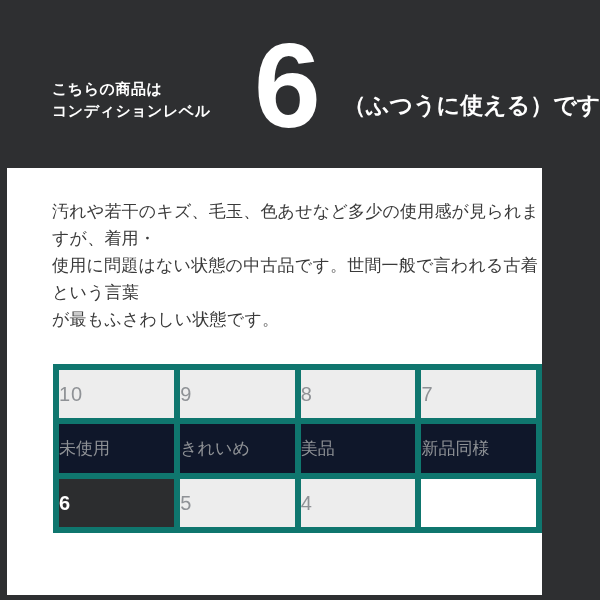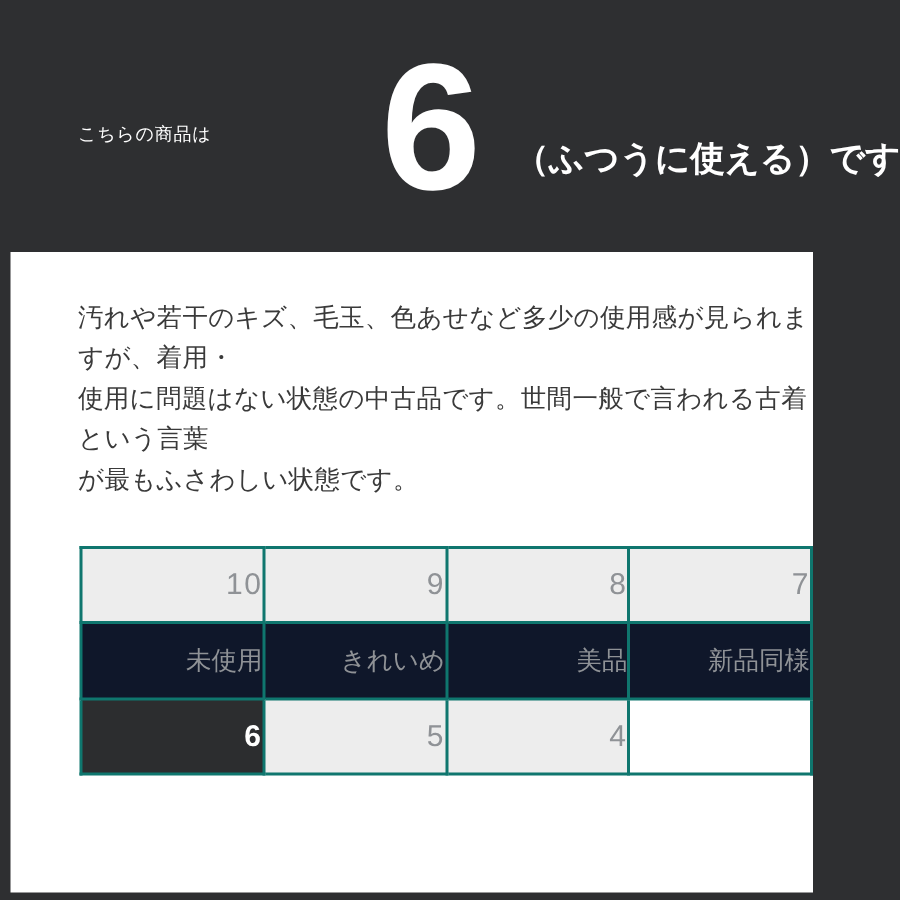--- a/index.html
+++ b/index.html
@@ -18,22 +18,22 @@
   .banner {
     position: absolute;
     left: 0; top: 0;
     width: 600px; height: 168px;
     background: #2e2f31;
   }
   .banner-intro {
     position: absolute;
     left: 52px; top: 78px;
     color: #ffffff;
-    font-size: 12px;
-    font-weight: normal;
+    font-size: 15px;
+    font-weight: bold;
     line-height: 22px;
     letter-spacing: 0.5px;
     white-space: nowrap;
   }
   .banner-level {
     position: absolute;
     left: 254px; top: 40px;
     height: 90px;
     display: flex;
     align-items: center;
@@ -79,23 +79,23 @@
 
   
   table.rank {
     position: absolute;
     left: 46px; top: 196px;
     border-collapse: collapse;
     table-layout: fixed;
   }
   table.rank td {
     width: 124px;
-    text-align: right;
+    text-align: left;
     vertical-align: middle;
-    border: 2px solid #0f766e;
+    border: 6px solid #0f766e;
     padding: 0;
   }
   td.cell-num {
     height: 48px;
     background: #ededed;
     color: #8f9296;
     font-size: 20px;
     letter-spacing: 1px;
   }
   td.cell-label {
@@ -122,20 +122,21 @@
   }
 </style>
 </head>
 <body>
 
 <div class="stage">
 
   <div class="banner">
     <div class="banner-intro">
       <div>こちらの商品は</div>
+      <div>コンディションレベル</div>
     </div>
     <div class="banner-level">6</div>
     <div class="banner-suffix">（ふつうに使える）です。</div>
   </div>
 
   <div class="panel">
     <div class="description">汚れや若干のキズ、毛玉、色あせなど多少の使用感が見られますが、着用・
 使用に問題はない状態の中古品です。世間一般で言われる古着という言葉
 が最もふさわしい状態です。</div>
 

